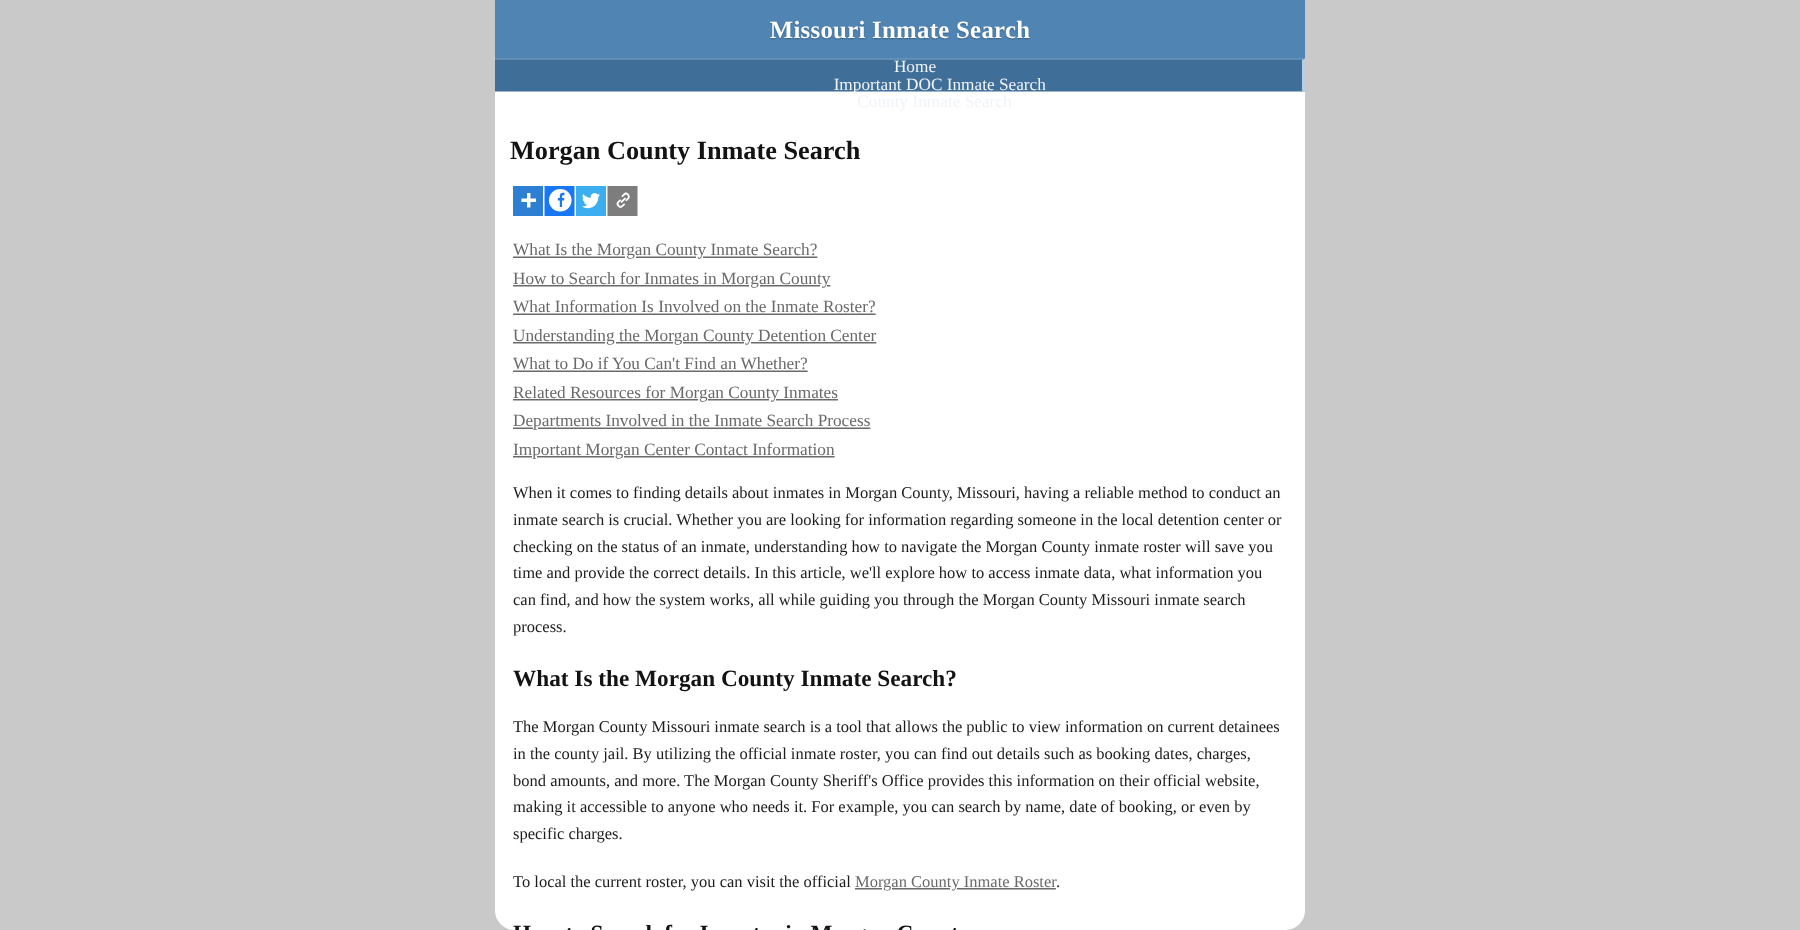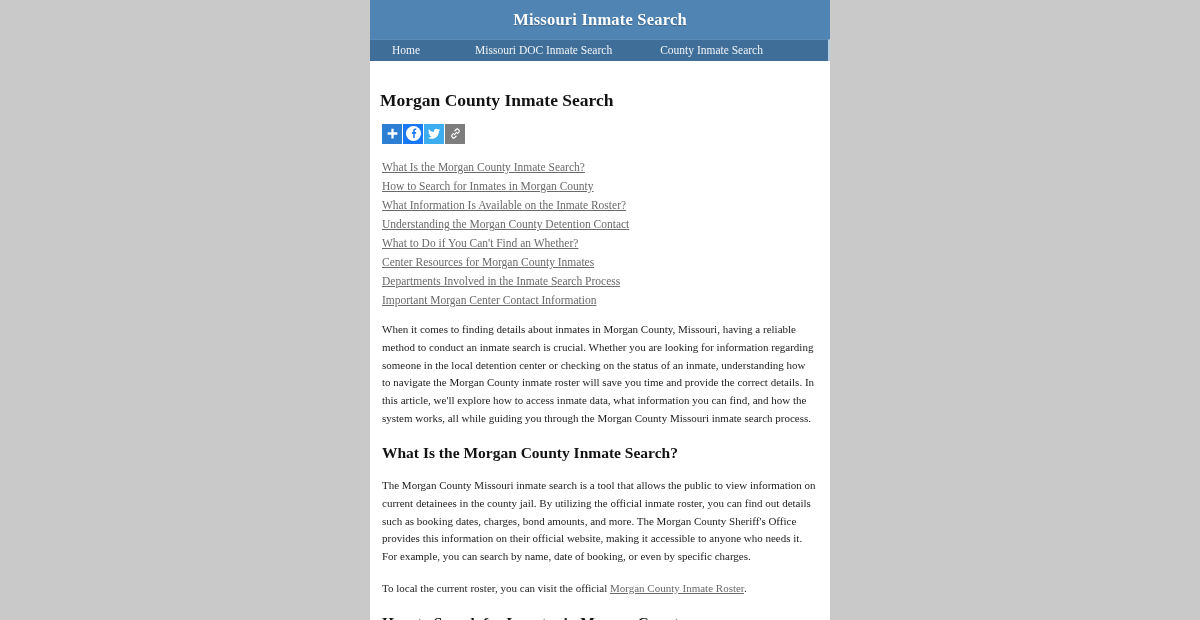--- a/index.html
+++ b/index.html
@@ -16,23 +16,24 @@
   }
 
   .page-wrap {
     width: 1200px;
     height: 620px;
     display: flex;
     justify-content: center;
   }
 
   .container {
-    width: 460px;
+    width: 540px;
     background: #ffffff;
     min-height: 620px;
+    border-radius: 13px;
   }
 
   
   .site-header {
     background: #4f84b3;
     height: 39px;
     display: flex;
     align-items: center;
     justify-content: center;
   }
@@ -46,20 +47,21 @@
   }
 
   
   .nav-bar {
     background: #3f6f99;
     height: 22px;
     border-top: 1px solid #5c8cb5;
     border-right: 2px solid #b9cde0;
     display: flex;
     align-items: center;
+    flex-direction: column;
   }
   .nav-item {
     color: #f0f4f8;
     font-family: "Liberation Serif", serif;
     font-size: 11.5px;
     text-decoration: none;
     line-height: 1;
     white-space: nowrap;
   }
   .nav-item.home { margin-left: 22px; }
@@ -147,21 +149,21 @@
 
 <div class="page-wrap">
   <div class="container">
 
     <div class="site-header">
       <div class="site-title">Missouri Inmate Search</div>
     </div>
 
     <nav class="nav-bar">
       <a href="#" class="nav-item home">Home</a>
-      <a href="#" class="nav-item doc">Missouri DOC Inmate Search</a>
+      <a href="#" class="nav-item doc">Important DOC Inmate Search</a>
       <a href="#" class="nav-item cnty">County Inmate Search</a>
     </nav>
 
     <div class="content">
 
       <h1 class="page-title">Morgan County Inmate Search</h1>
 
       <div class="share-row">
         <button class="share-btn share-addthis">
           <svg width="13" height="13" viewBox="0 0 16 16">
@@ -186,24 +188,24 @@
               <path d="M7.3 4.6 8.6 3.3a2.3 2.3 0 0 1 3.3 3.3l-1.3 1.3"></path>
               <path d="M8.7 11.4l-1.3 1.3a2.3 2.3 0 0 1-3.3-3.3l1.3-1.3"></path>
             </g>
           </svg>
         </button>
       </div>
 
       <div class="toc">
         <a href="#" class="toc-link">What Is the Morgan County Inmate Search?</a>
         <a href="#" class="toc-link">How to Search for Inmates in Morgan County</a>
-        <a href="#" class="toc-link">What Information Is Available on the Inmate Roster?</a>
-        <a href="#" class="toc-link">Understanding the Morgan County Detention Contact</a>
+        <a href="#" class="toc-link">What Information Is Involved on the Inmate Roster?</a>
+        <a href="#" class="toc-link">Understanding the Morgan County Detention Center</a>
         <a href="#" class="toc-link">What to Do if You Can't Find an Whether?</a>
-        <a href="#" class="toc-link">Center Resources for Morgan County Inmates</a>
+        <a href="#" class="toc-link">Related Resources for Morgan County Inmates</a>
         <a href="#" class="toc-link">Departments Involved in the Inmate Search Process</a>
         <a href="#" class="toc-link">Important Morgan Center Contact Information</a>
       </div>
 
       <p class="body-text">When it comes to finding details about inmates in Morgan County, Missouri, having a reliable method to conduct an inmate search is crucial. Whether you are looking for information regarding someone in the local detention center or checking on the status of an inmate, understanding how to navigate the Morgan County inmate roster will save you time and provide the correct details. In this article, we'll explore how to access inmate data, what information you can find, and how the system works, all while guiding you through the Morgan County Missouri inmate search process.</p>
 
       <h2 class="section-heading">What Is the Morgan County Inmate Search?</h2>
       <p class="body-text">The Morgan County Missouri inmate search is a tool that allows the public to view information on current detainees in the county jail. By utilizing the official inmate roster, you can find out details such as booking dates, charges, bond amounts, and more. The Morgan County Sheriff's Office provides this information on their official website, making it accessible to anyone who needs it. For example, you can search by name, date of booking, or even by specific charges.</p>
       <p class="body-text"><span>To local the current roster, you can visit the official </span><a href="#" class="inline-link">Morgan County Inmate Roster</a><span>.</span></p>
 

